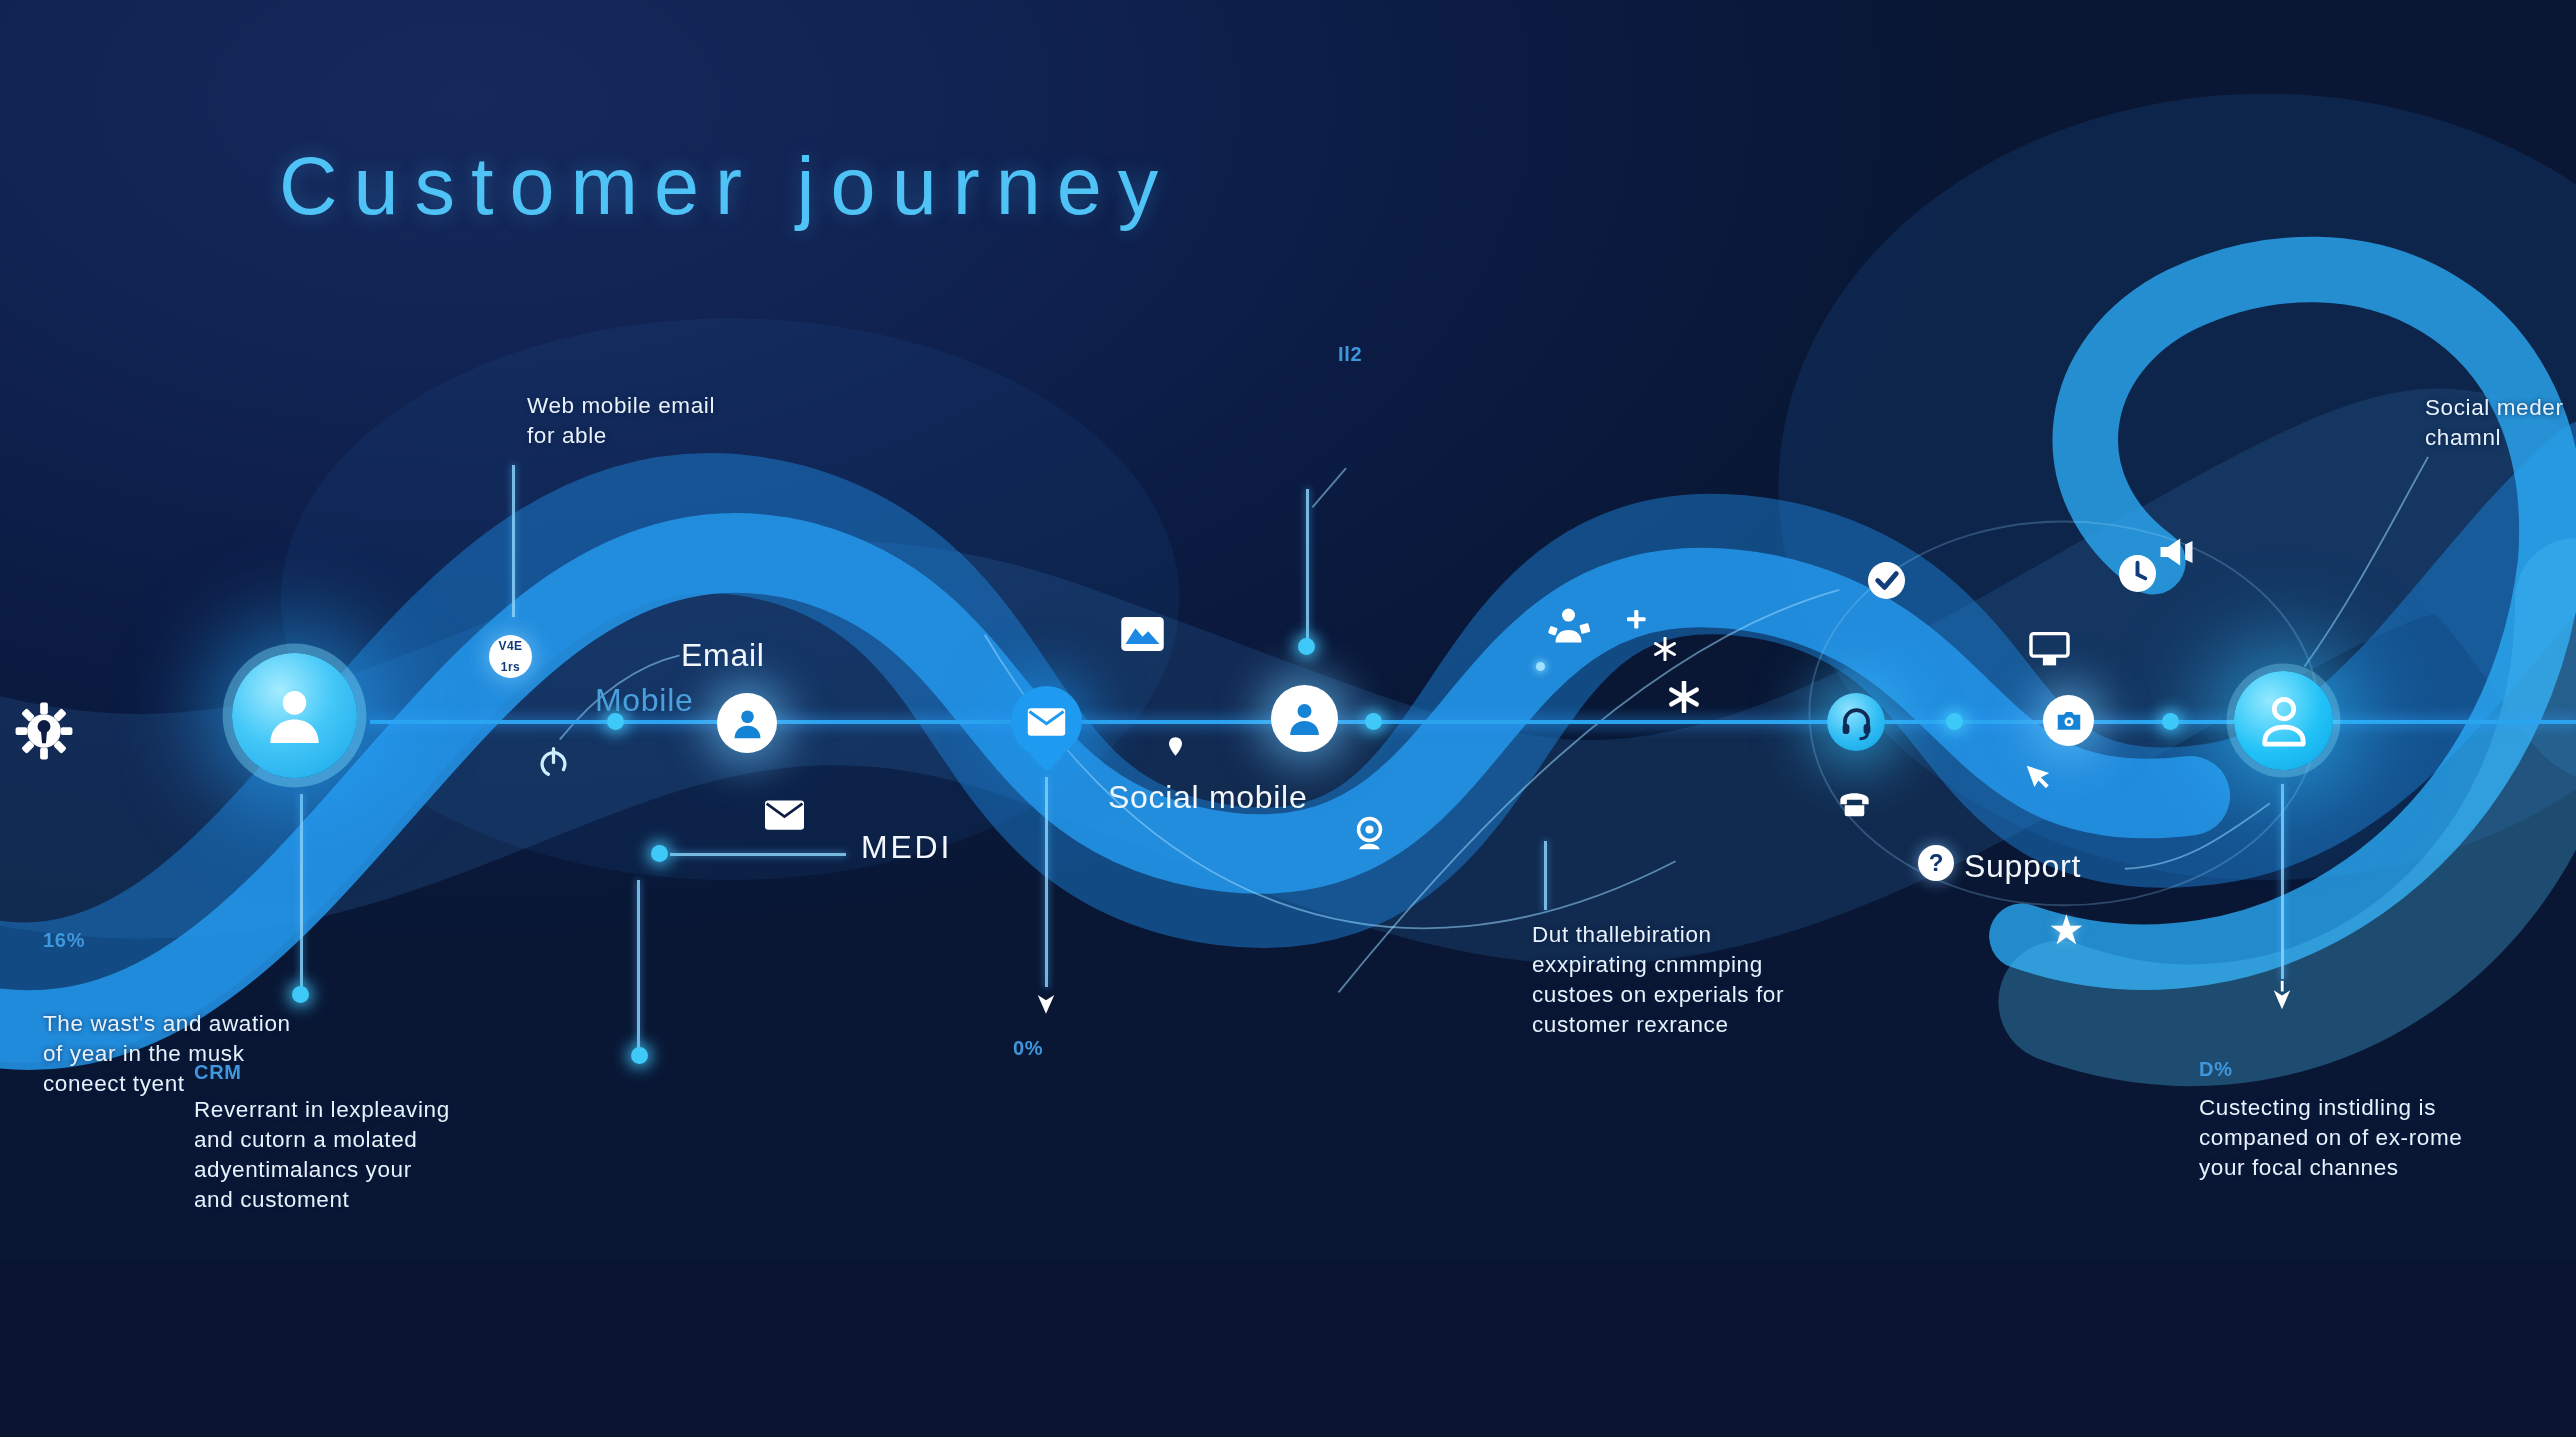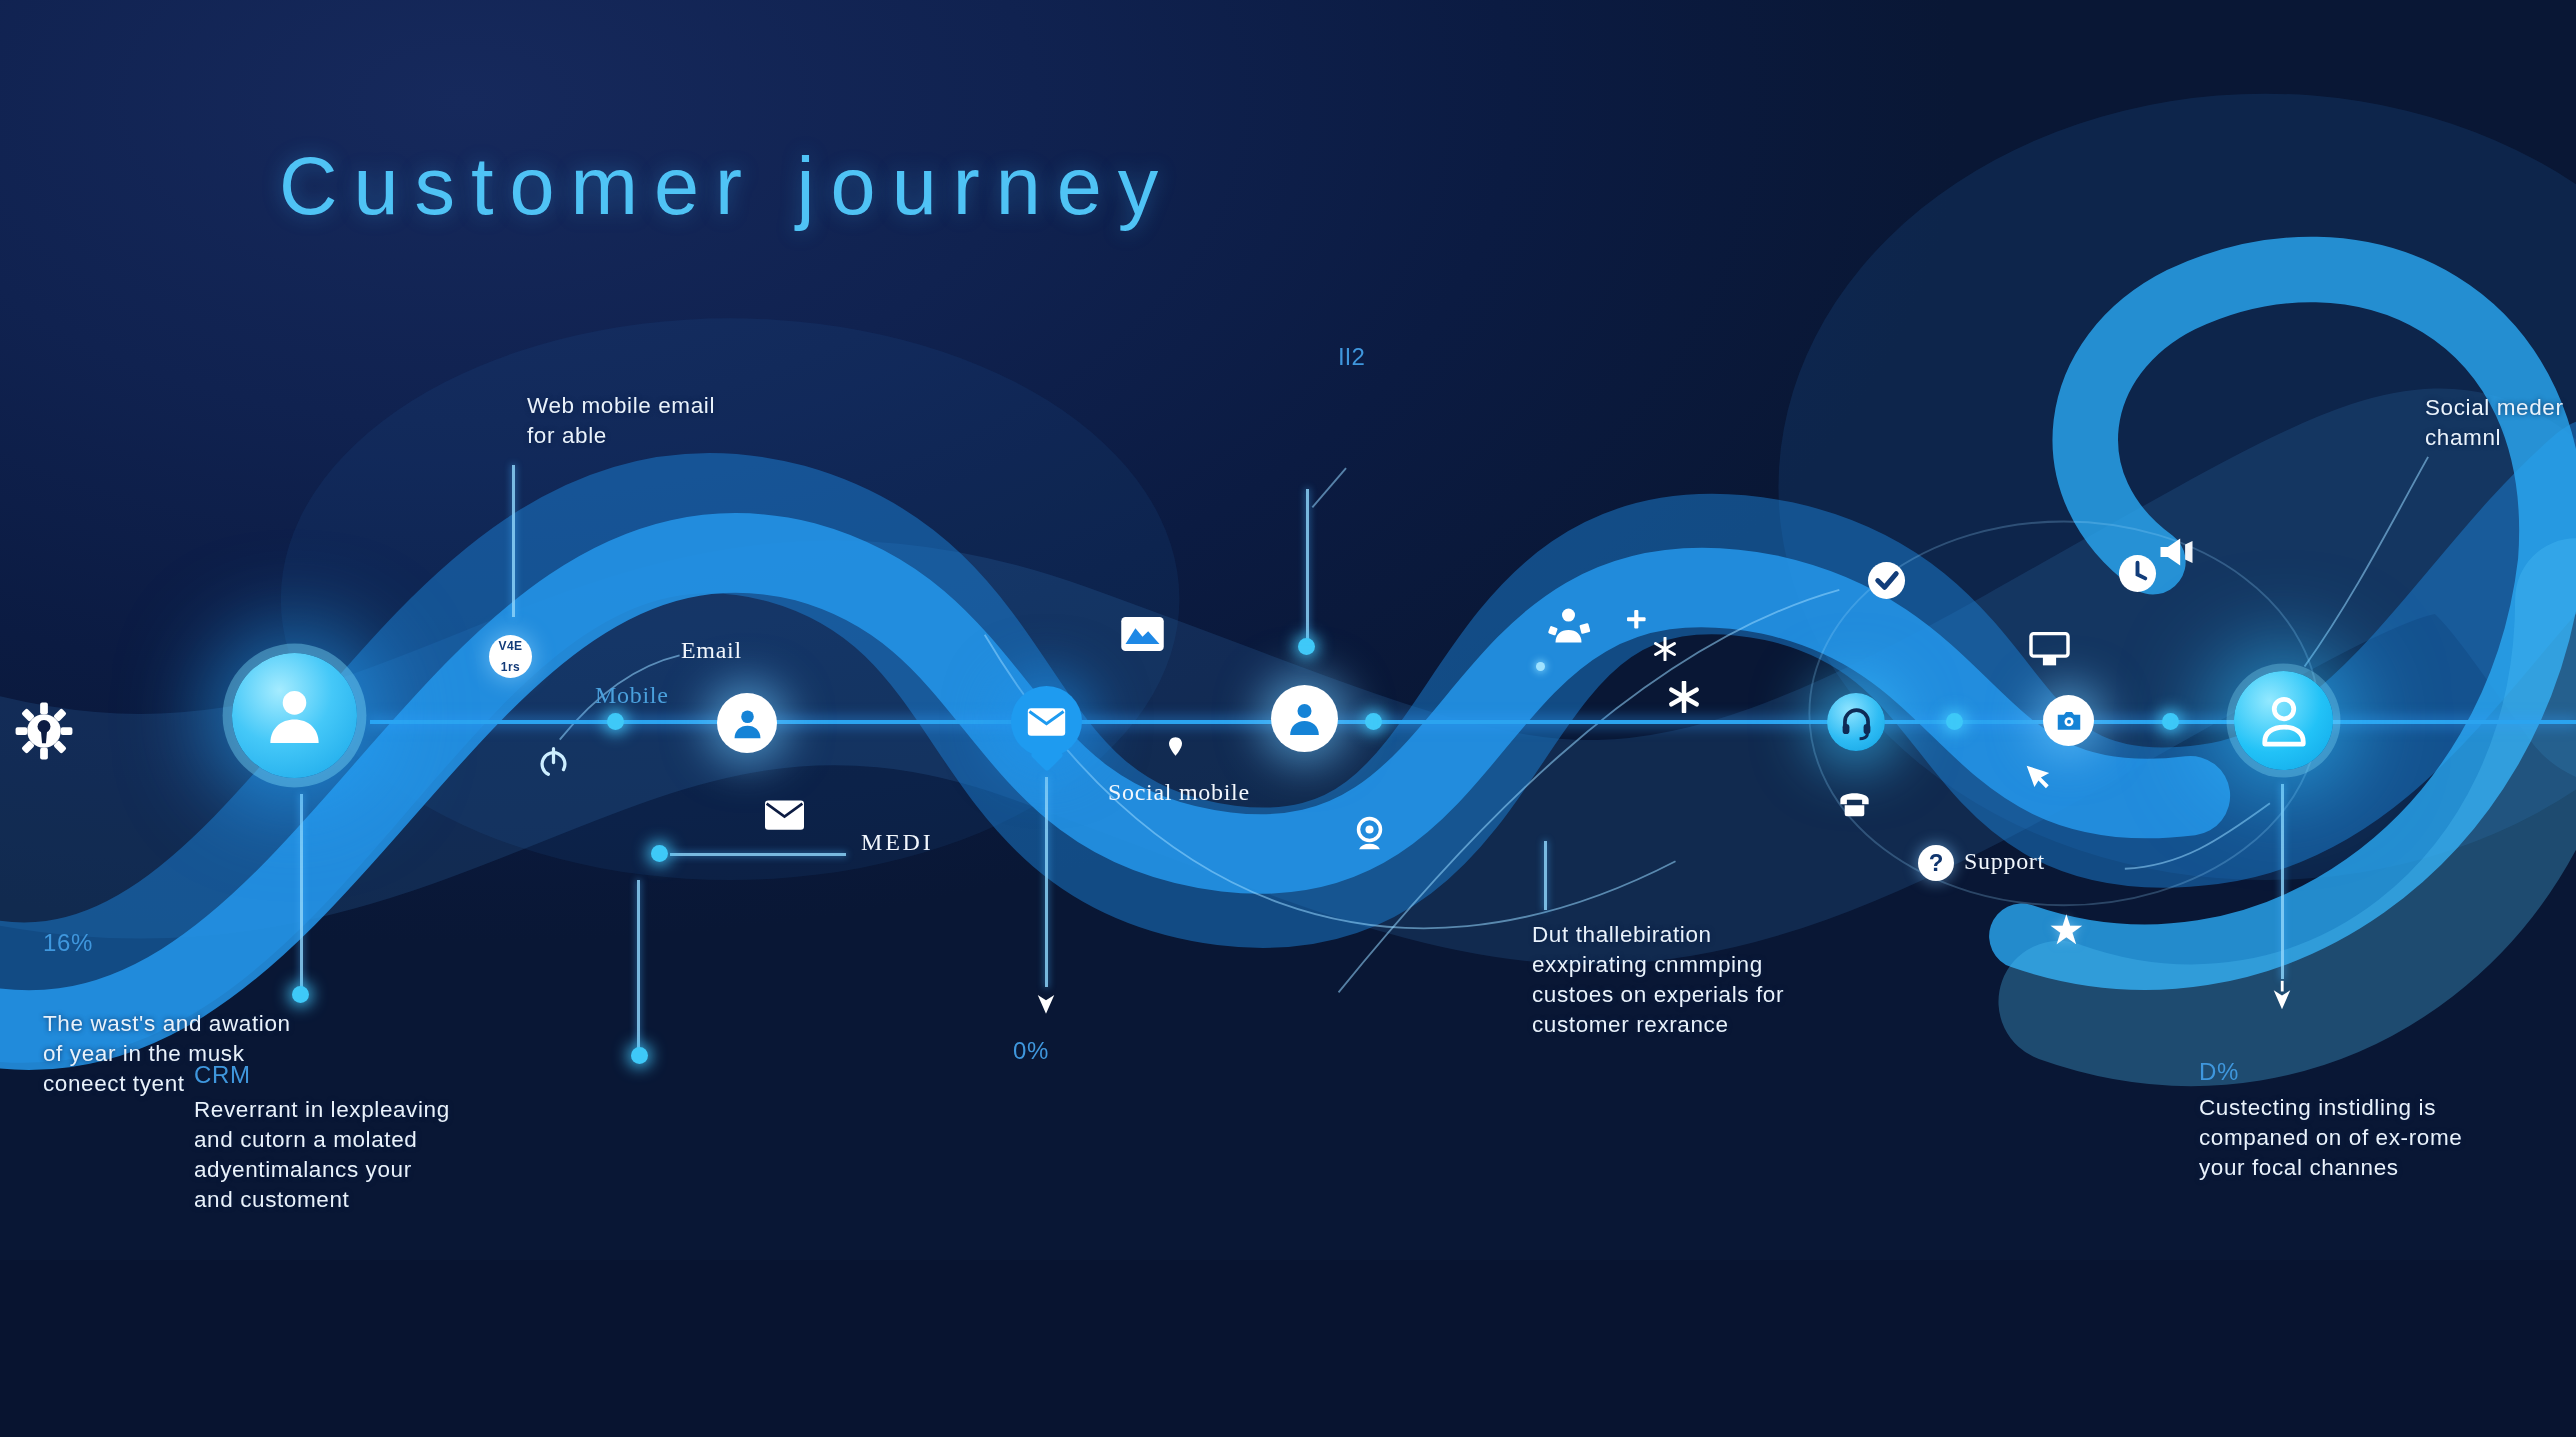--- a/index.html
+++ b/index.html
@@ -8,22 +8,22 @@
     background:radial-gradient(ellipse 1498px 842px at 18% 8%, #16295c 0%, #102250 38%, #0b1b42 70%, #091735 100%);
     font-family:"Liberation Sans","DejaVu Sans",sans-serif;
   }
   .abs{position:absolute;}
   .wavesvg{left:0;top:0;}
   .title{
     font-size:81px;font-weight:300;letter-spacing:16px;color:#4fc3f5;
     text-shadow:0 0 20.6px rgba(60,180,255,.35);white-space:nowrap;
   }
   .ann-text{font-size:22.5px;line-height:1.34;color:#e9f2fb;white-space:pre-line;letter-spacing:0.6px;text-shadow:0 0 5.6px rgba(10,30,70,.8);}
-  .ann-stat{font-size:24px;color:#3f97dd;letter-spacing:0.7px;font-weight:400;}
-  .label{font-size:24px;color:#f2f7fd;letter-spacing:0.7px;white-space:nowrap;font-family:Liberation Serif, serif;}
+  .ann-stat{font-size:20px;color:#3f97dd;letter-spacing:0.7px;font-weight:700;}
+  .label{font-size:32px;color:#f2f7fd;letter-spacing:0.7px;white-space:nowrap;}
   .label-blue{color:#4aa0dd;}
   .medi{letter-spacing:2.8px;}
   .vline,.hline{background:rgba(140,212,250,.85);box-shadow:0 0 7.5px 0.9px rgba(70,180,255,.45);}
   .vline{width:2.8px;} .hline{height:2.8px;}
   .timeline{height:3.7px;background:#2ba4f0;box-shadow:0 0 13px 1.9px rgba(50,160,255,.55);}
   .dot{width:17px;height:17px;border-radius:50%;background:#3ec9f8;box-shadow:0 0 15px 3.7px rgba(70,205,255,.8);}
   .minidot{width:9.4px;height:9.4px;border-radius:50%;background:#9fe2ff;box-shadow:0 0 7.5px 1.9px rgba(120,210,255,.8);}
   .node{border-radius:50%;display:flex;align-items:center;justify-content:center;}
   .node-cyan-lg{background:radial-gradient(circle at 38% 30%, #a5ecff 0%, #45c8f8 45%, #16a5e8 100%);
     box-shadow:0 0 0 9.4px rgba(130,225,255,.38), 0 0 84px 28px rgba(40,170,255,.55);}

